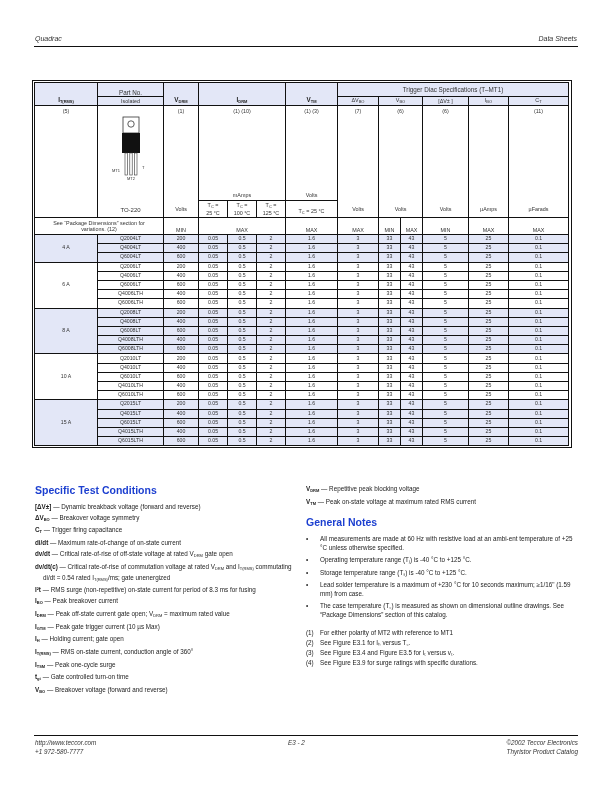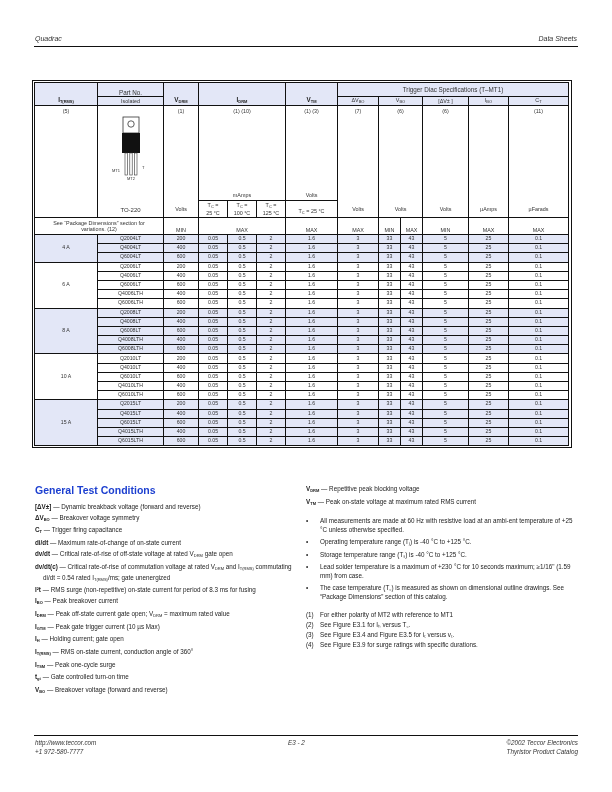--- a/index.html
+++ b/index.html
@@ -470,21 +470,21 @@
           <td>43</td>
           <td>5</td>
           <td>25</td>
           <td>0.1</td>
         </tr>
       </tbody>
 </table>
 </div>
 
 <div class="col col-left">
-  <h2 class="sec">General Test Conditions</h2>
+  <h2 class="sec">Specific Test Conditions</h2>
   <div id="stc-list">
       <div class="def"><b><span>[ΔV±]</span></b><span> — Dynamic breakback voltage (forward and reverse)</span></div>
       <div class="def"><b><span>ΔV</span><span class="sub">BO</span></b><span> — Breakover voltage symmetry</span></div>
       <div class="def"><b><span>C</span><span class="sub">T</span></b><span> — Trigger firing capacitance</span></div>
       <div class="def"><b><span>di/dt</span></b><span> — Maximum rate-of-change of on-state current</span></div>
       <div class="def"><b><span>dv/dt</span></b><span> — Critical rate-of-rise of off-state voltage at rated V</span><span class="sub">DRM</span><span> gate open</span></div>
       <div class="def"><b><span>dv/dt(c)</span></b><span> — Critical rate-of-rise of commutation voltage at rated V</span><span class="sub">DRM</span><span> and I</span><span class="sub">T(RMS)</span><span> commutating di/dt = 0.54 rated I</span><span class="sub">T(RMS)</span><span>/ms; gate unenergized</span></div>
       <div class="def"><b><span>I²t</span></b><span> — RMS surge (non-repetitive) on-state current for period of 8.3 ms for fusing</span></div>
       <div class="def"><b><span>I</span><span class="sub">BO</span></b><span> — Peak breakover current</span></div>
       <div class="def"><b><span>I</span><span class="sub">DRM</span></b><span> — Peak off-state current gate open; V</span><span class="sub">DRM</span><span> = maximum rated value</span></div>
@@ -495,20 +495,21 @@
       <div class="def"><b><span>t</span><span class="sub">gt</span></b><span> — Gate controlled turn-on time</span></div>
       <div class="def"><b><span>V</span><span class="sub">BO</span></b><span> — Breakover voltage (forward and reverse)</span></div>
     </div>
 </div>
 
 <div class="col col-right">
   <div id="right-defs" style="margin-bottom:8px">
       <div class="def"><b><span>V</span><span class="sub">DRM</span></b><span> — Repetitive peak blocking voltage</span></div>
       <div class="def"><b><span>V</span><span class="sub">TM</span></b><span> — Peak on-state voltage at maximum rated RMS current</span></div>
     </div>
+  <h2 class="sec">General Notes</h2>
   <div id="gn-list" style="margin-bottom:8px">
       <div class="bul">
         <span class="dot">•</span>
         <span>All measurements are made at 60 Hz with resistive load at an ambi-ent temperature of +25 °C unless otherwise specified.</span>
       </div>
       <div class="bul">
         <span class="dot">•</span>
         <span>Operating temperature range (Tⱼ) is -40 °C to +125 °C.</span>
       </div>
       <div class="bul">

